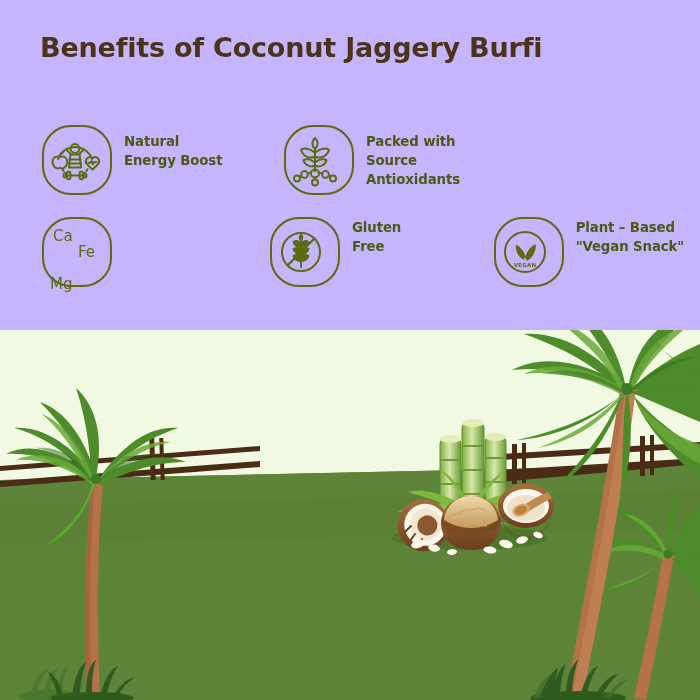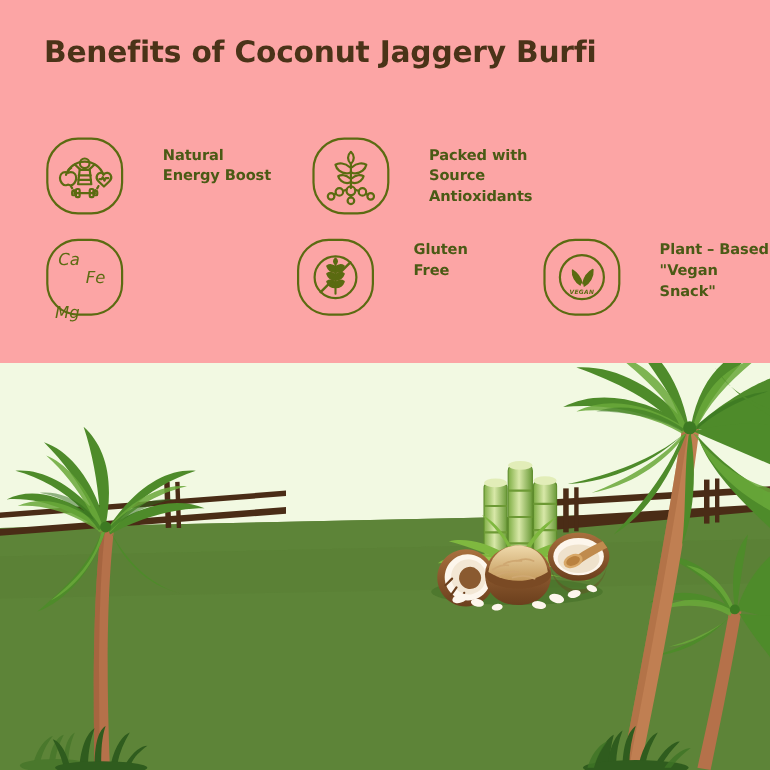--- a/index.html
+++ b/index.html
@@ -1,47 +1,47 @@
 <!DOCTYPE html>
 <html><head>
 <meta charset="utf-8">
 <style>
   html,body{margin:0;padding:0;}
   body{
     width:700px;height:700px;overflow:hidden;
     font-family:"DejaVu Sans", sans-serif;
     background:#f2f9e2;
   }
-  #stage{position:relative;width:700px;height:700px;overflow:hidden;background:#fca5a5;}
+  #stage{position:relative;width:700px;height:700px;overflow:hidden;background:#c4b5fd;}
 
   
   .title{
     position:absolute;left:40px;top:32px;
     font-family:"DejaVu Sans", sans-serif;
     font-size:27px;font-weight:bold;
     color:#4a3318;letter-spacing:-0.2px;
     white-space:nowrap;
   }
 
   
   .grid{position:absolute;left:0;top:125px;width:700px;}
   .row{display:flex;}
   .row-1{margin-bottom:22px;}
-  .cell{display:flex;align-items:flex-start;gap:24px;}
+  .cell{display:flex;align-items:flex-start;}
   .cell-0{width:225px;padding-left:42px;}
   .cell-1{width:220px;padding-left:22px;}
   .cell-2{width:215px;padding-left:17px;}
 
   .iconbox{
     width:70px;height:70px;flex:0 0 70px;
     border:2.6px solid #5b6b11;
     border-radius:29px;
     box-sizing:border-box;
     position:relative;
-    display:flex;align-items:center;justify-content:center;font-style:italic;
+    display:flex;align-items:center;
   }
   .iconbox svg{display:block;}
   .label{
     margin-left:12px;
     font-size:13.3px;font-weight:bold;
     line-height:1.42;
     color:#4a5a15;
     padding-top:8px;
     white-space:pre-line;
     letter-spacing:-0.1px;

